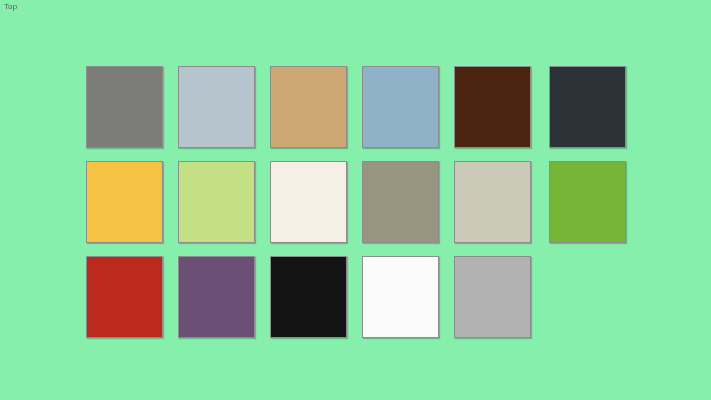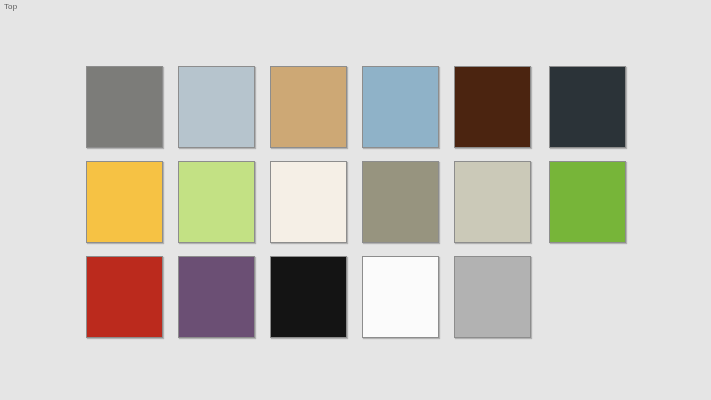--- a/index.html
+++ b/index.html
@@ -75,21 +75,21 @@
 
   .swatch.empty {
     border: none;
     box-shadow: none;
     background: transparent;
   }
 </style>
 </head>
 <body>
 
-<div id="viewport" style="background: #e5e5e5;">
+<div id="viewport" style="background: #86efac;">
 
   <div id="view-label" style="color: rgb(90, 90, 90);">Top</div>
 
   <div id="swatch-grid">
 
     <div class="swatch-row row-0">
       <div class="swatch col-0" style="background: rgb(124, 124, 121); border-color: rgb(141, 141, 141);"></div>
       <div class="swatch col-1" style="background: rgb(182, 196, 205); border-color: rgb(141, 141, 141);"></div>
       <div class="swatch col-2" style="background: rgb(205, 168, 117); border-color: rgb(141, 141, 141);"></div>
       <div class="swatch col-3" style="background: rgb(143, 178, 200); border-color: rgb(141, 141, 141);"></div>

